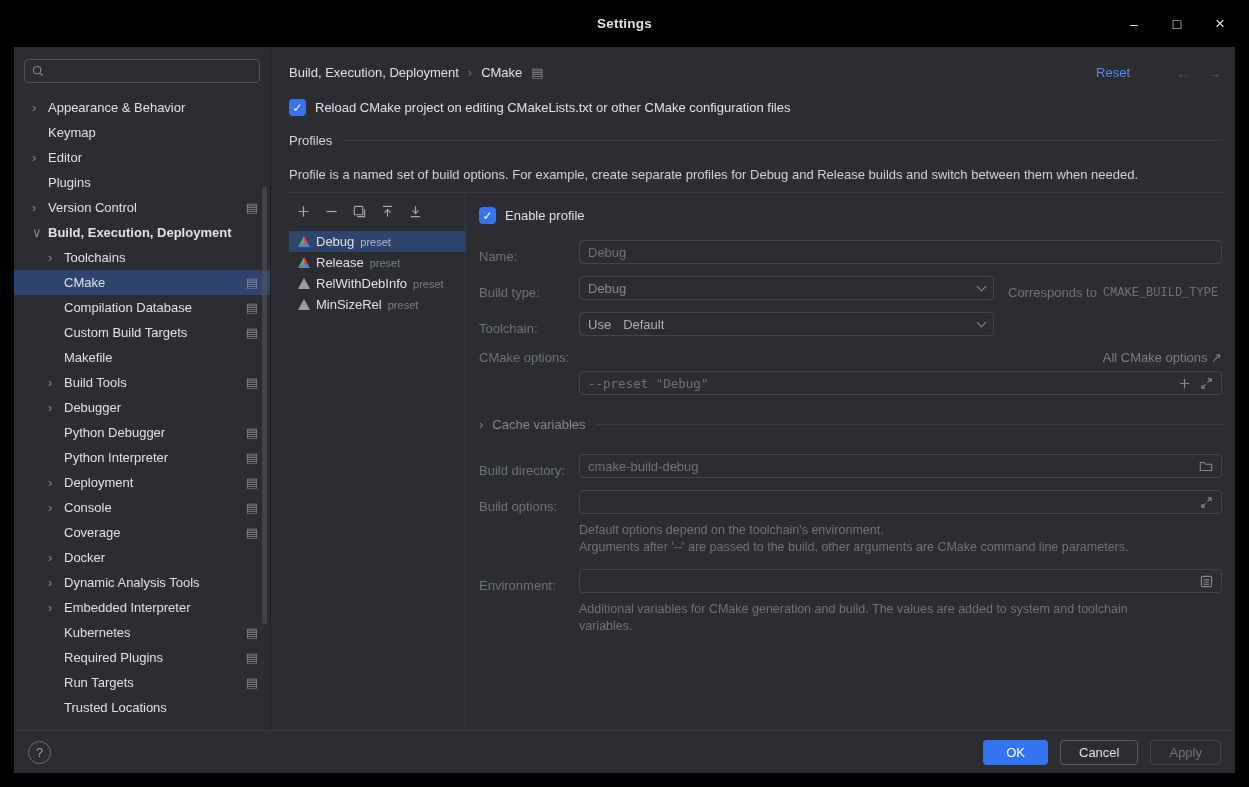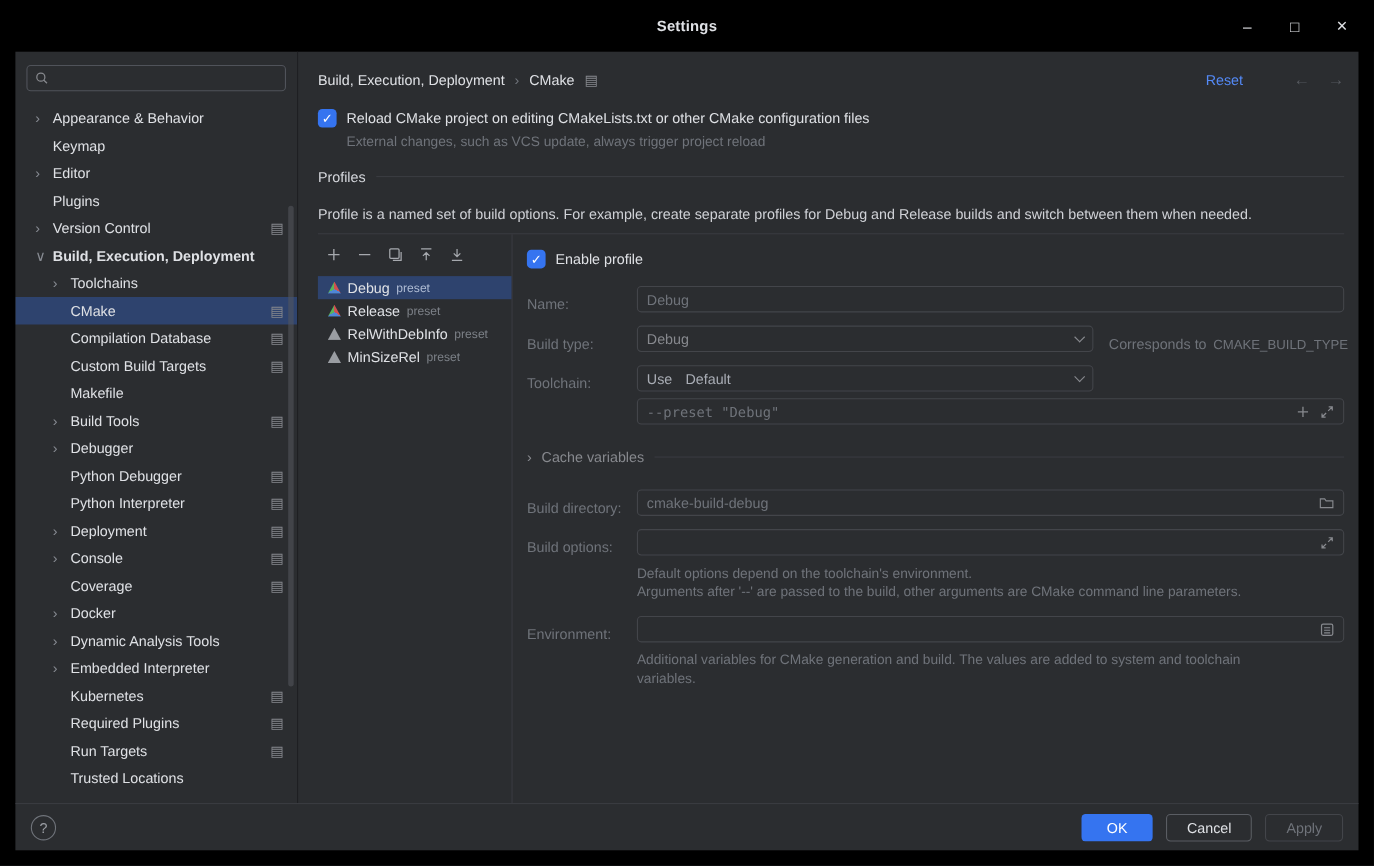--- a/index.html
+++ b/index.html
@@ -91,21 +91,21 @@
   .field.combo { width: 415px; flex: none; }
   .val-dim { color: #6f737a; }
   .val-gray { color: #87898e; }
   .val-light { color: #a9adb5; }
   .val-bright { color: #c4c7cd; }
   .gap-l { margin-left: 12px; }
   .combo-arrow { width: 7px; height: 7px; border-right: 1.5px solid #87898e;
     border-bottom: 1.5px solid #87898e; transform: rotate(45deg); margin-left: auto;
     margin-top: -4px; flex: none; }
   .note { margin-left: 14px; color: #6f737a; white-space: nowrap; display: flex; align-items: center; }
-  .note code { font-family: Liberation Sans, sans-serif; font-size: 12px; margin-left: 6px; }
+  .note code { font-family: Liberation Mono, monospace; font-size: 12px; margin-left: 6px; }
   .link-gray { color: #7a7e85; margin-left: auto; white-space: nowrap; }
   .mono { font-family: "DejaVu Sans Mono", monospace; font-size: 12.5px; }
   .field-icons { margin-left: auto; display: flex; gap: 9px; align-items: center; }
   .cache-row { margin-top: 22px; display: flex; align-items: center; gap: 9px; color: #87898e; }
   .cache-chev { font-size: 13px; color: #87898e; }
   .hint-block { margin: 8px 0 0 100px; color: #6f737a; font-size: 12.5px; line-height: 1.32; }
   
   .footer { height: 43px; flex: none; border-top: 1px solid #393b40;
     display: flex; align-items: center; padding: 0 14px; }
   .help-btn { width: 23px; height: 23px; border-radius: 50%; border: 1px solid #6f737a;
@@ -281,21 +281,20 @@
         <span class="spacer"></span>
         <span class="reset-link">Reset</span>
         <span class="nav-arrow">←</span>
         <span class="nav-arrow">→</span>
       </div>
 
       <div class="reload-row">
         <span class="checkbox">✓</span>
         <span>Reload CMake project on editing CMakeLists.txt or other CMake configuration files</span>
       </div>
-      <div class="reload-hint">External changes, such as VCS update, always trigger project reload</div>
 
       <div class="profiles-header">
         <span class="profiles-title">Profiles</span>
         <span class="hline"></span>
       </div>
       <div class="profiles-desc">Profile is a named set of build options. For example, create separate profiles for Debug and Release builds and switch between them when needed.</div>
 
       <div class="pp">
 
         <div class="pp-left">
@@ -379,20 +378,24 @@
           <div class="frow">
             <span class="flabel">Toolchain:</span>
             <div class="field combo">
               <span class="val-light">Use</span>
               <span class="val-light gap-l">Default</span>
               <span class="combo-arrow"></span>
             </div>
           </div>
 
 
+          <div class="frow mt14">
+            <span class="flabel">CMake options:</span>
+            <span class="link-gray">All CMake options ↗</span>
+          </div>
           <div class="frow" style="margin-top:6px">
             <span class="flabel"></span>
             <div class="field full">
               <span class="mono val-dim">--preset "Debug"</span>
               <span class="field-icons">
                 <span>
                     <svg width="13" height="13" viewBox="0 0 14 14">
                       <path d="M7 2v10M2 7h10" stroke="#87898e" stroke-width="1.3" fill="none"></path>
                     </svg>
                   </span>

